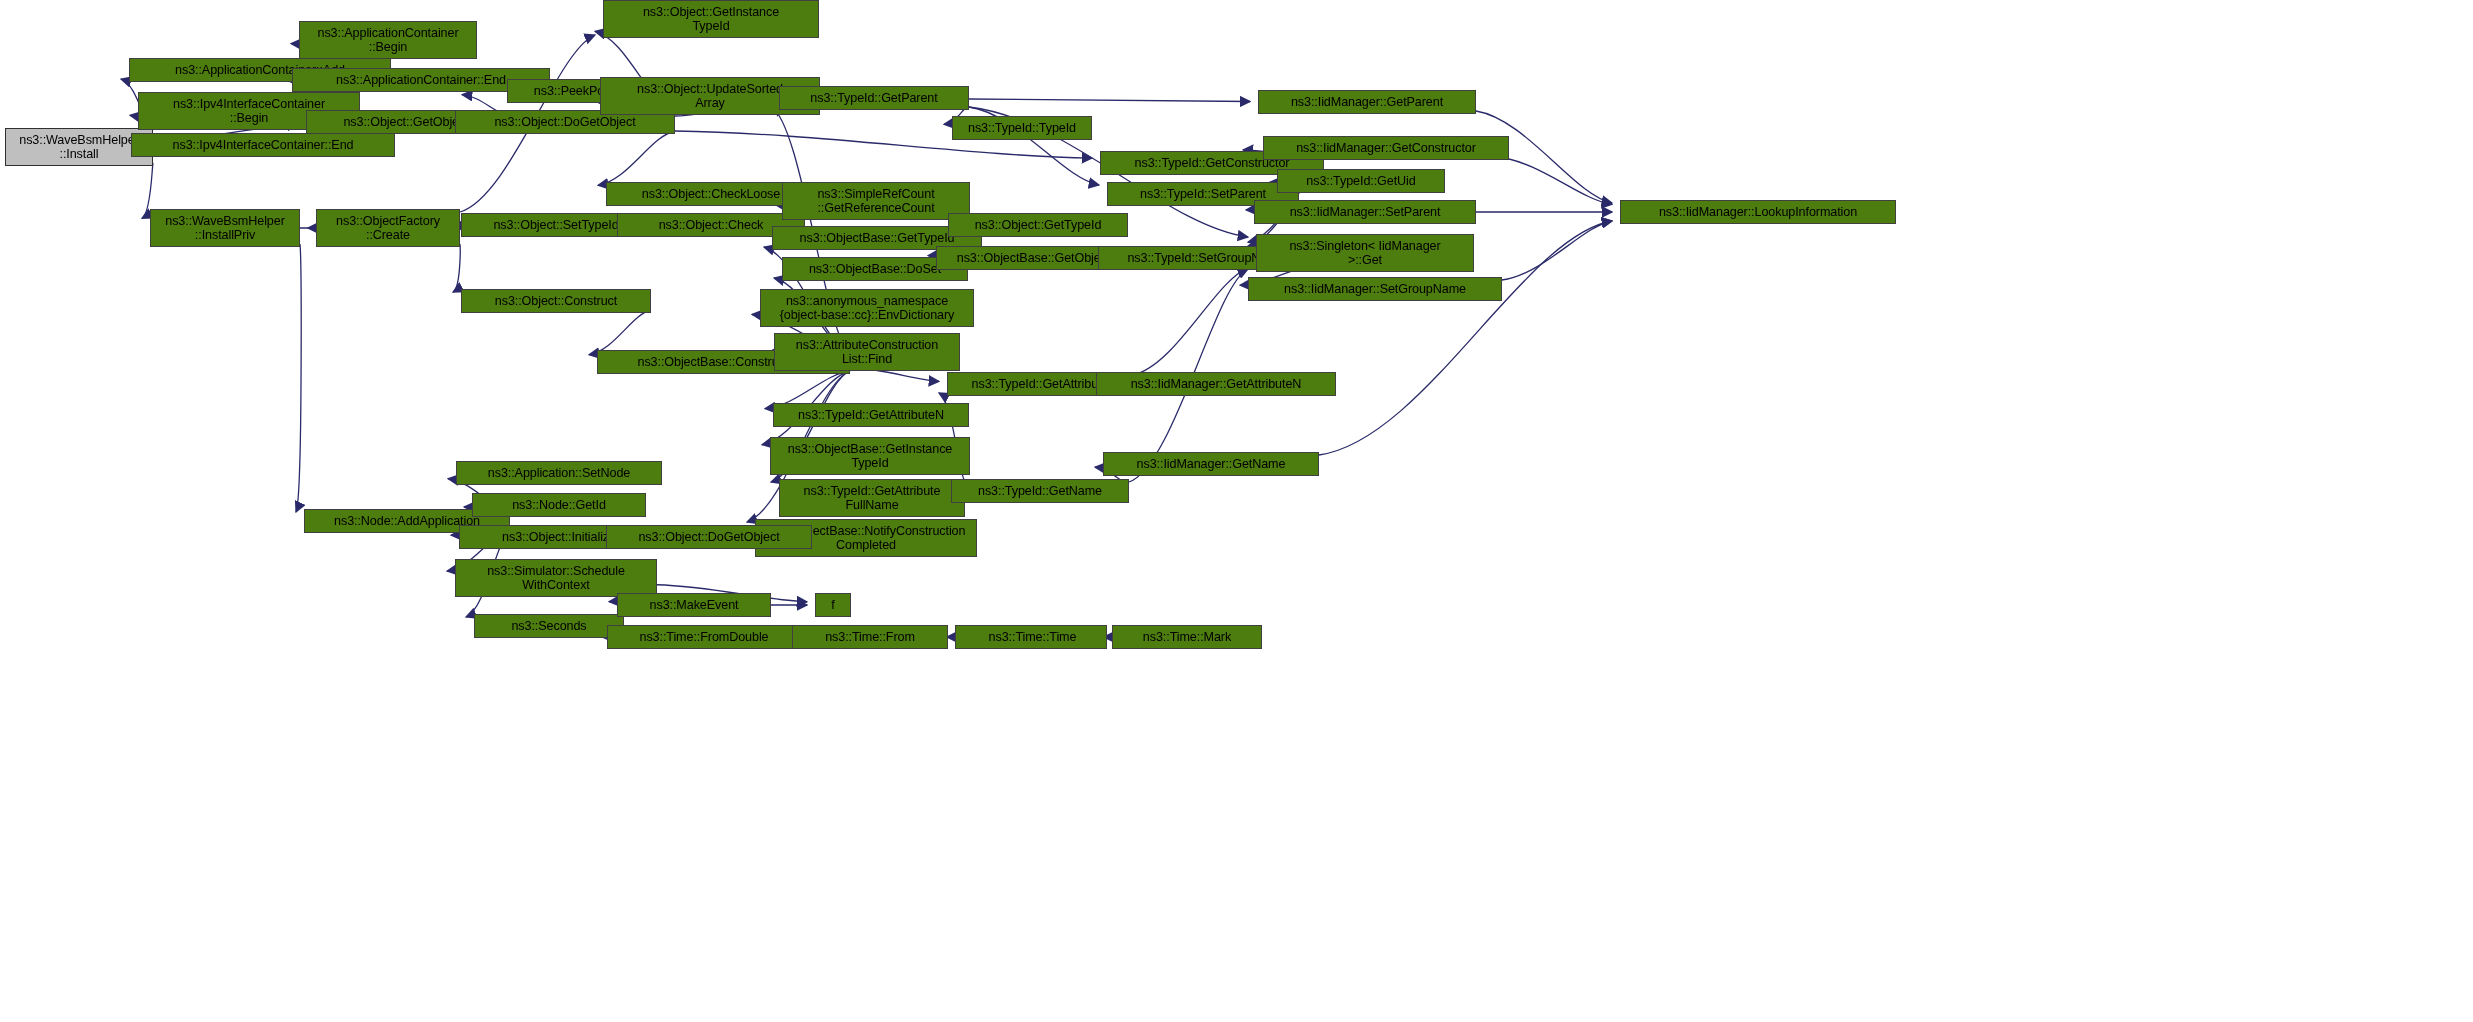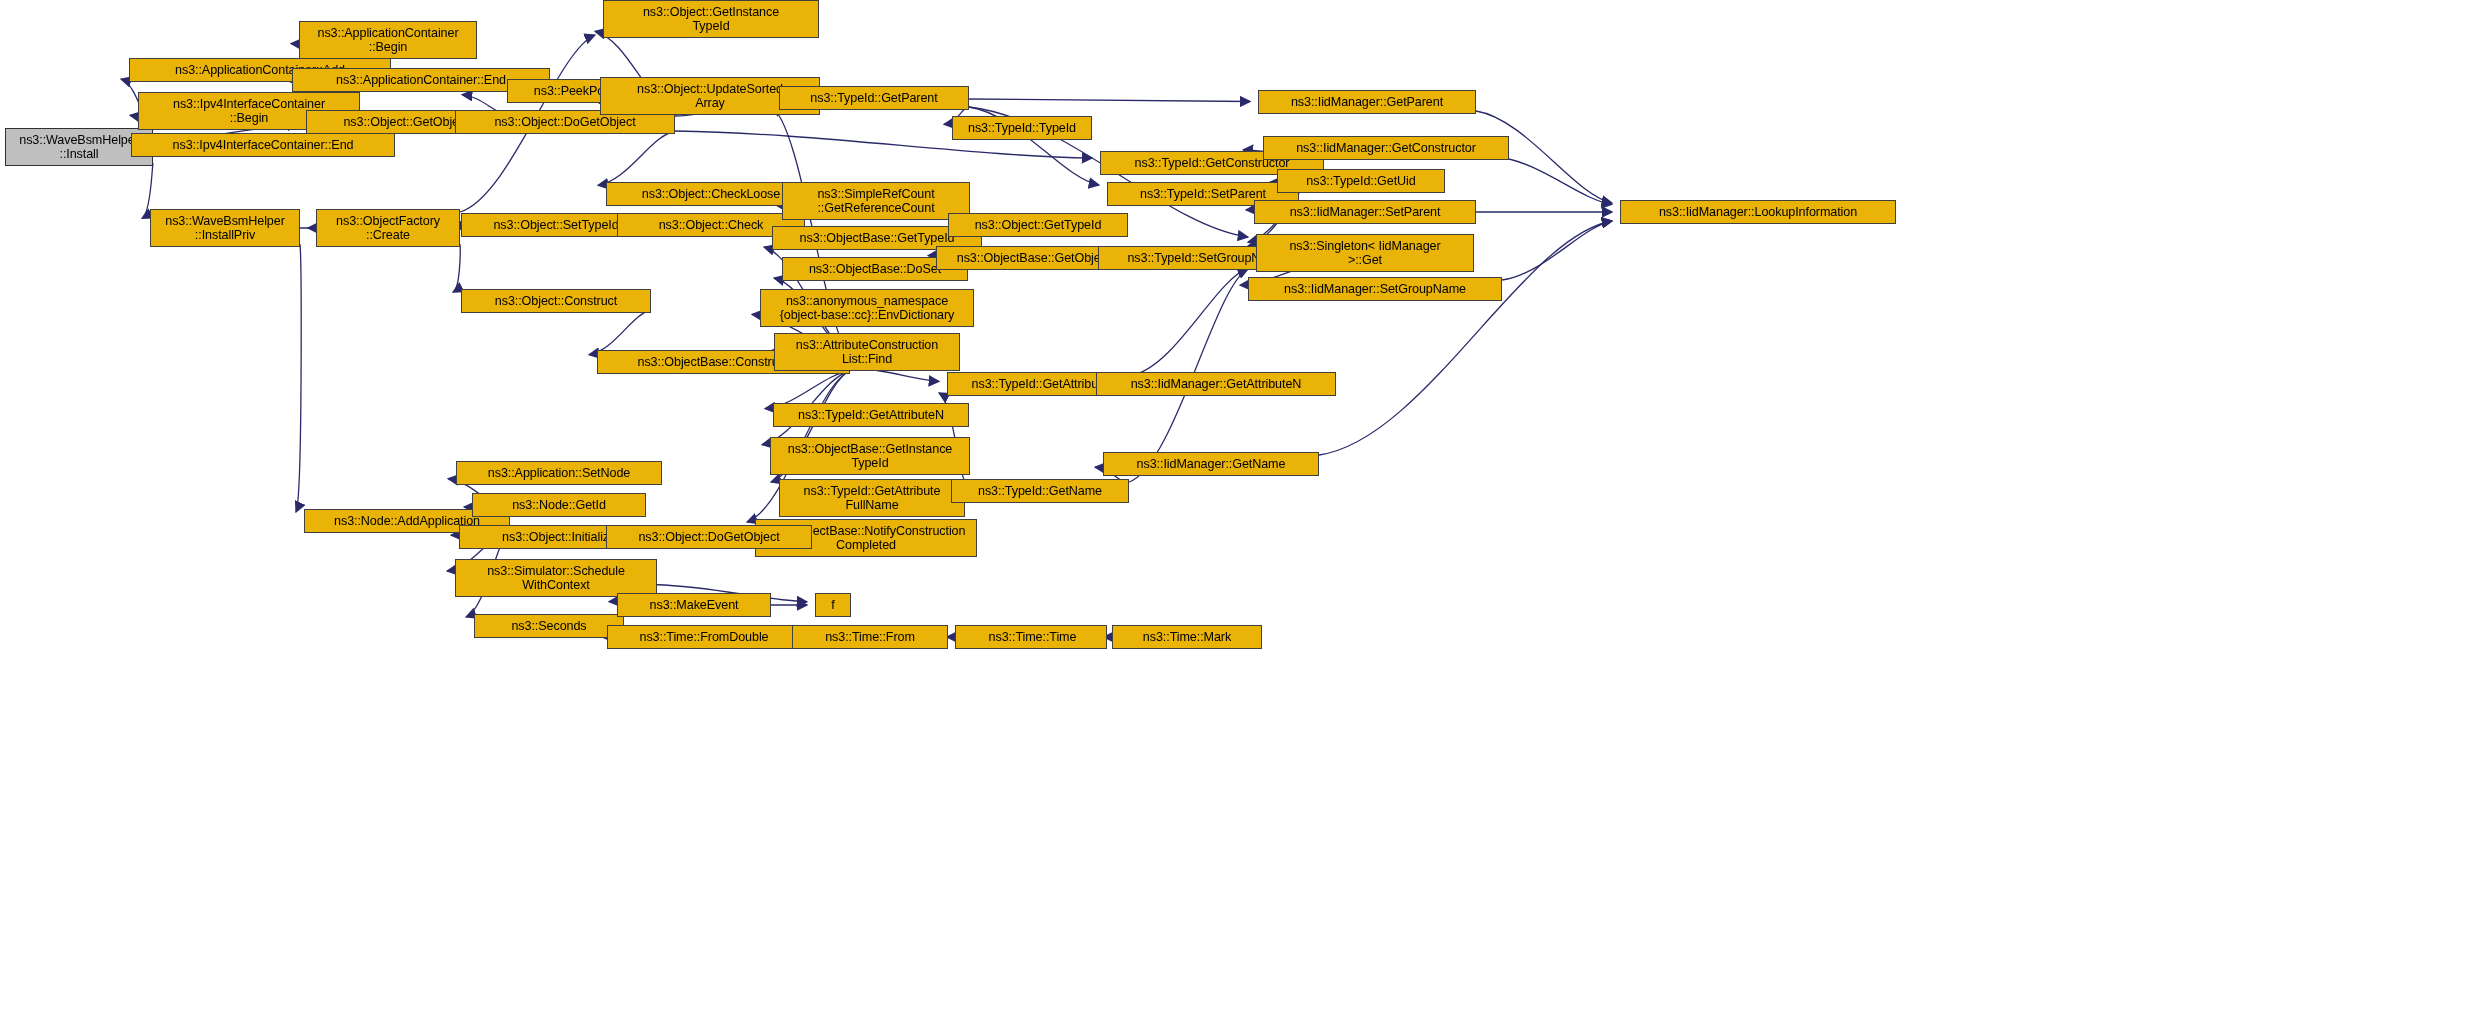--- a/index.html
+++ b/index.html
@@ -1,20 +1,20 @@
 <!DOCTYPE html>
 <html><head>
 <meta charset="utf-8">
 <style>
   html,body{margin:0;padding:0;background:#ffffff;}
   #canvas{position:relative;width:2473px;height:1022px;background:#ffffff;
           font-family:"Liberation Sans", sans-serif;}
   #edges{position:absolute;left:0;top:0;width:2473px;height:1022px;pointer-events:none;}
   .node{position:absolute;box-sizing:border-box;border:1px solid #404040;
-        background:#eab308;color:#000000;display:flex;align-items:center;
+        background:#4d7c0f;color:#000000;display:flex;align-items:center;
         justify-content:center;text-align:center;line-height:1.12;
         font-size:12.6px;letter-spacing:-0.1px;padding:1px 3px;}
   .node.root{background:#bfbfbf;border:1px solid #303030;}
   .node .lbl{display:block;white-space:pre-line;}
 </style>
 </head>
 <body>
 
 <div id="canvas">
   <svg id="edges" viewBox="0 0 2473 1022" xmlns="http://www.w3.org/2000/svg">

